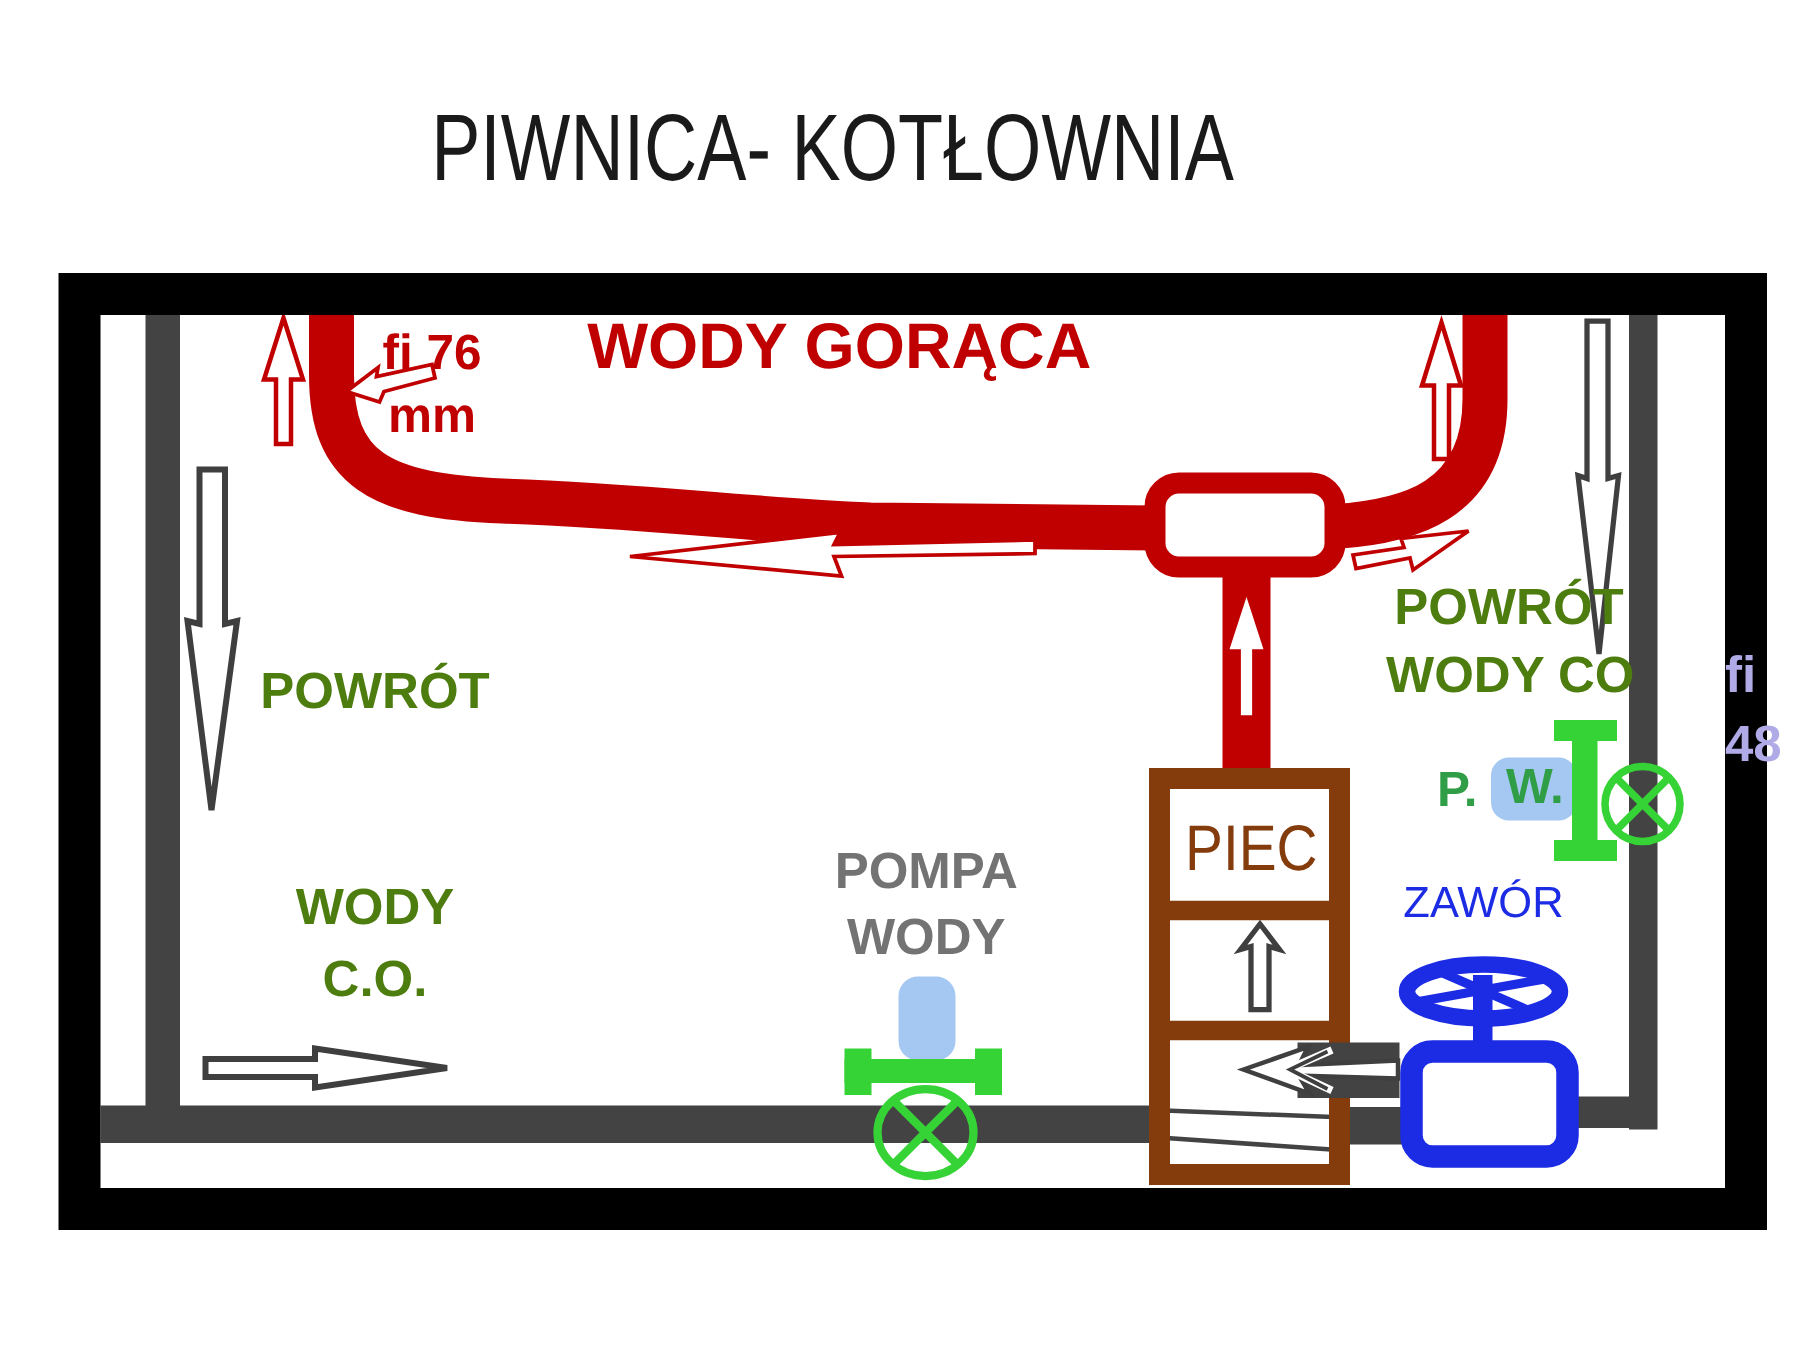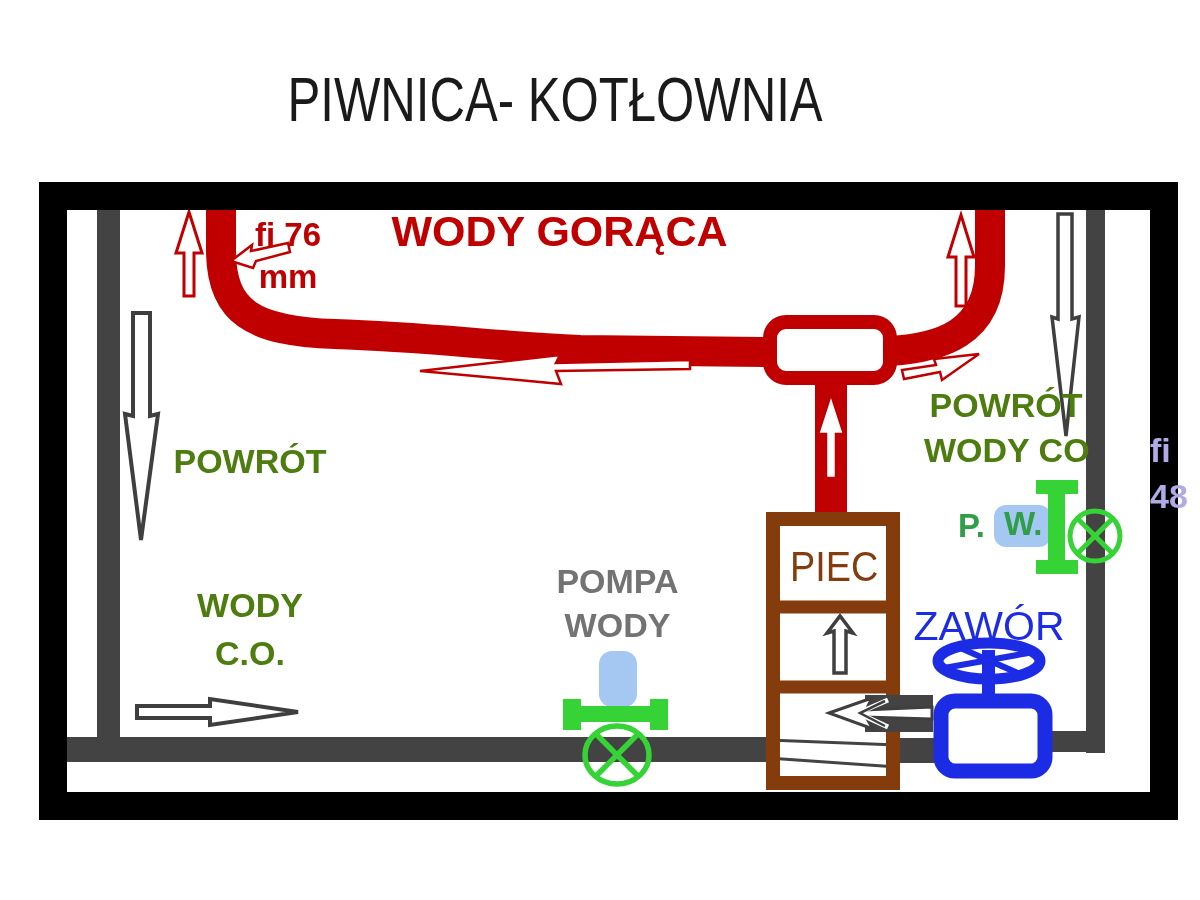--- a/index.html
+++ b/index.html
@@ -17,21 +17,21 @@
   .hotwater{left:337px;top:201px;width:445px;font-size:43px;line-height:61px;}
   .fi76{left:246px;top:214px;width:84px;font-size:33px;line-height:42px;}
   .retleft{left:170px;top:437px;width:160px;font-size:34px;line-height:48px;}
   .retright{left:924px;top:383px;width:164px;font-size:34px;line-height:45px;}
   .fi48{left:1106px;top:427px;width:50px;font-size:34px;line-height:46px;color:#B0AAE6;margin-left:44px;}
   .pw{font-size:33px;color:#2F9E46;}
   .pw-p{left:958px;top:507px;}
   .pw-w{left:1004px;top:505px;}
   .piec{left:784px;top:542px;width:98px;font-size:43px;font-weight:400;color:#843C0C;}
   .piec span{display:inline-block;transform:scaleX(0.88);transform-origin:center;}
-  .zawor{left:910px;top:603px;width:158px;font-size:41px;font-weight:400;color:#1C2BE4;}
+  .zawor{left:910px;top:586px;width:158px;font-size:29px;font-weight:400;color:#1C2BE4;}
   .pompa{left:540px;top:559px;width:155px;font-size:34px;line-height:44px;color:#737373;}
   .fi60{left:322px;top:692px;font-size:33px;line-height:1.2;}
 </style>
 </head>
 <body>
 
 <div class="stage">
 
   <svg width="1200" height="900" viewBox="0 0 1200 900">
 

